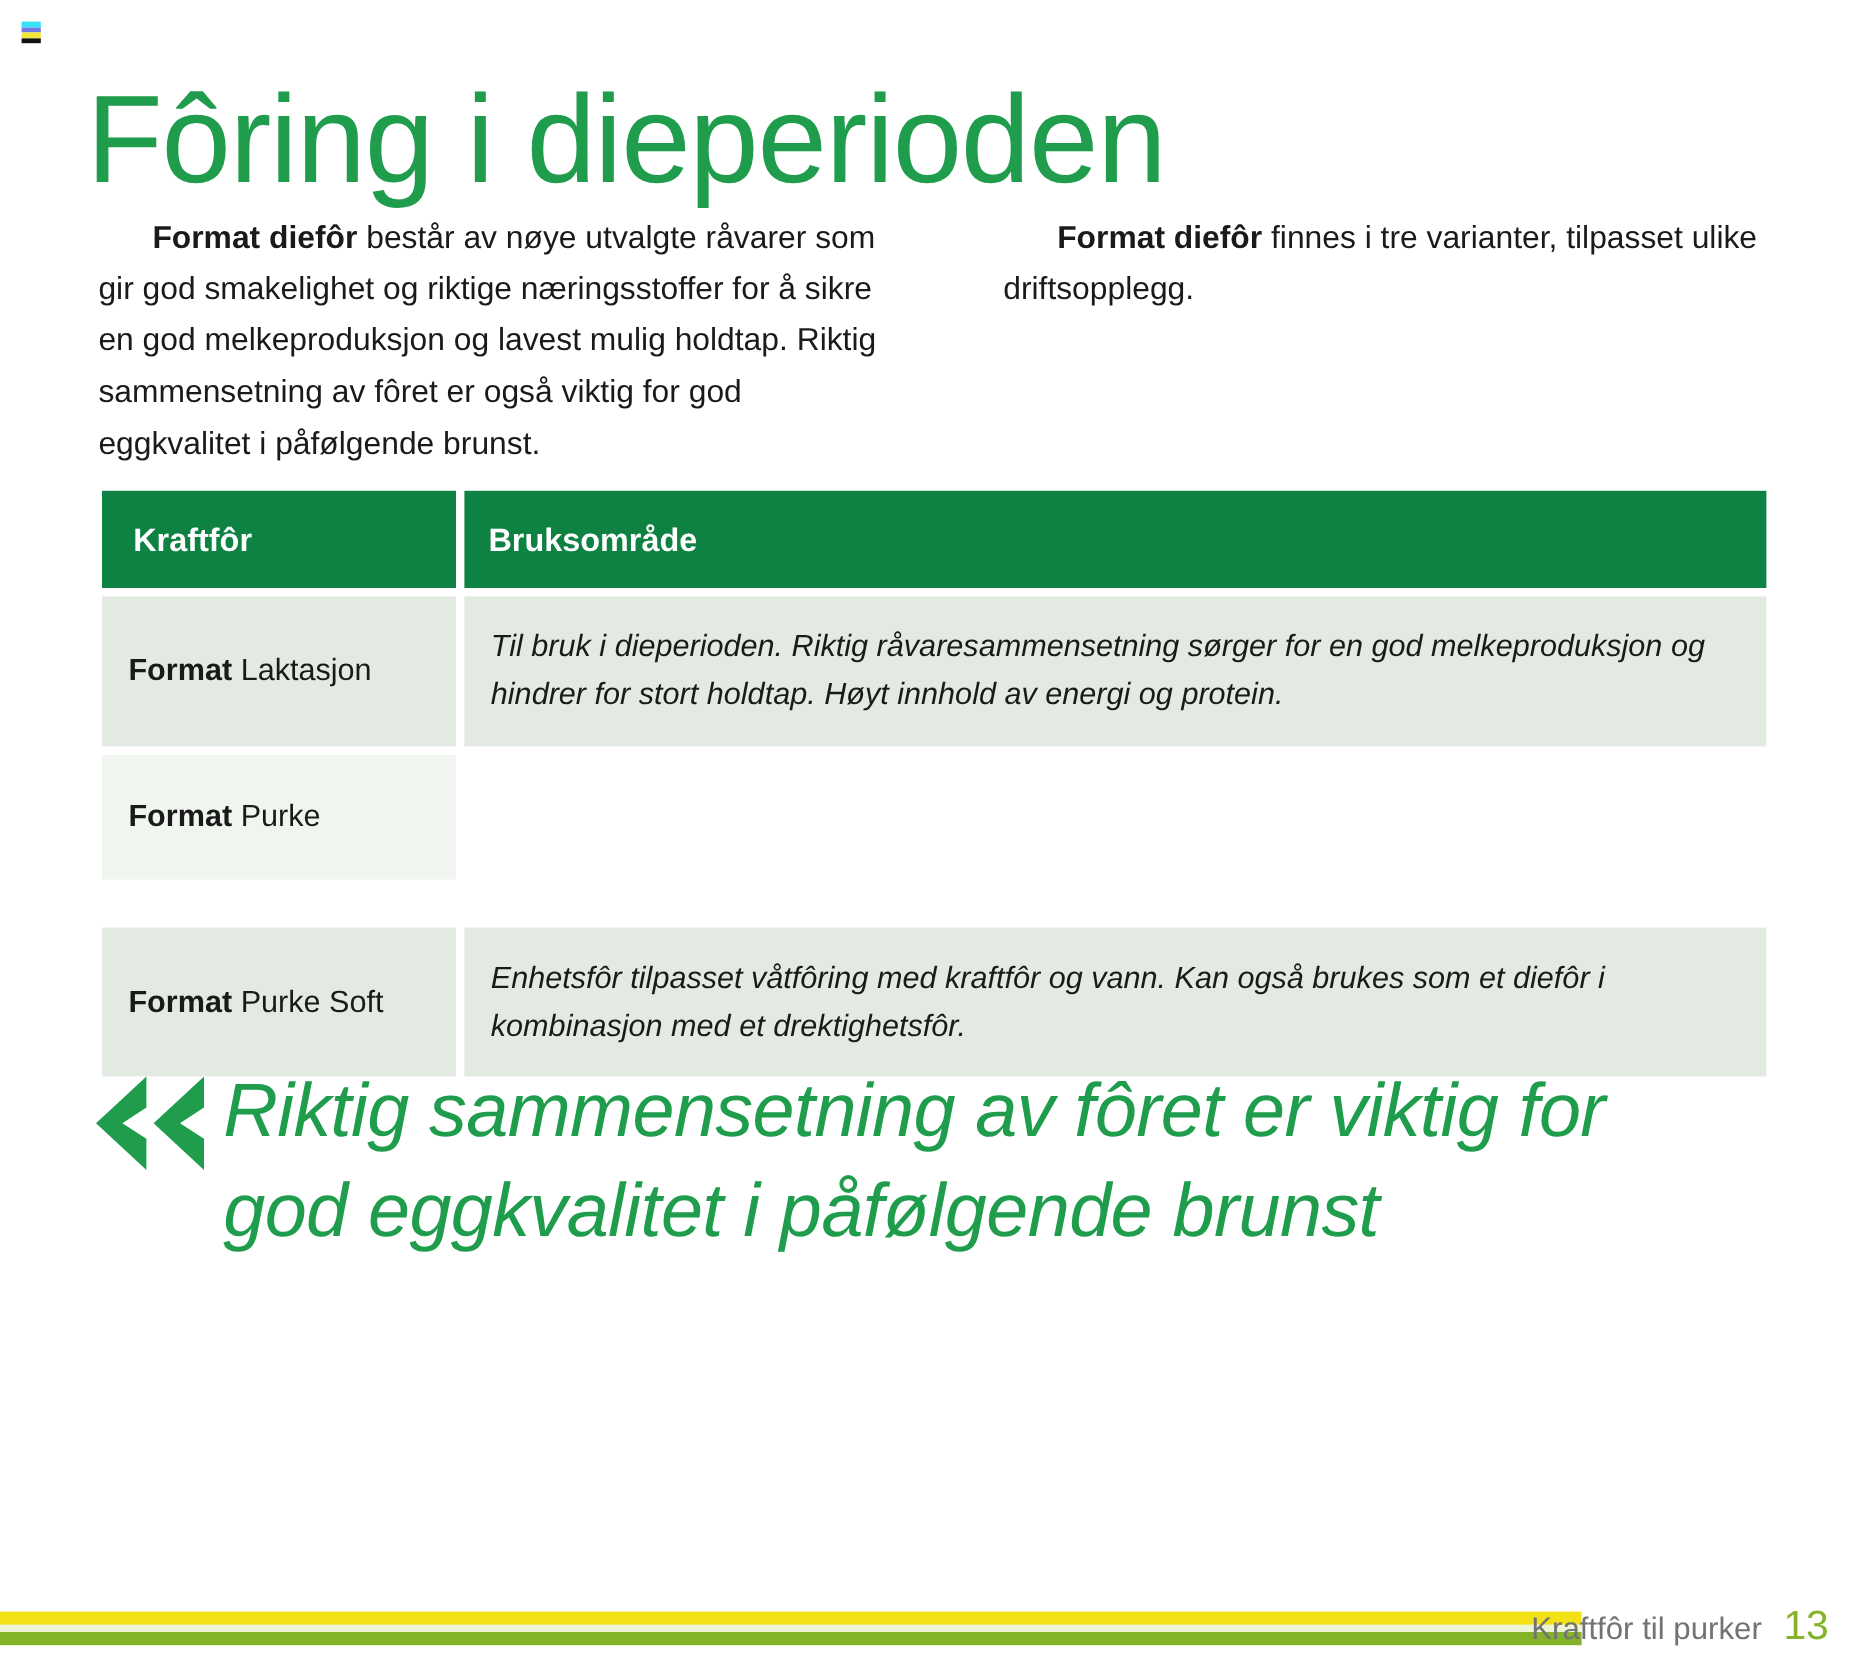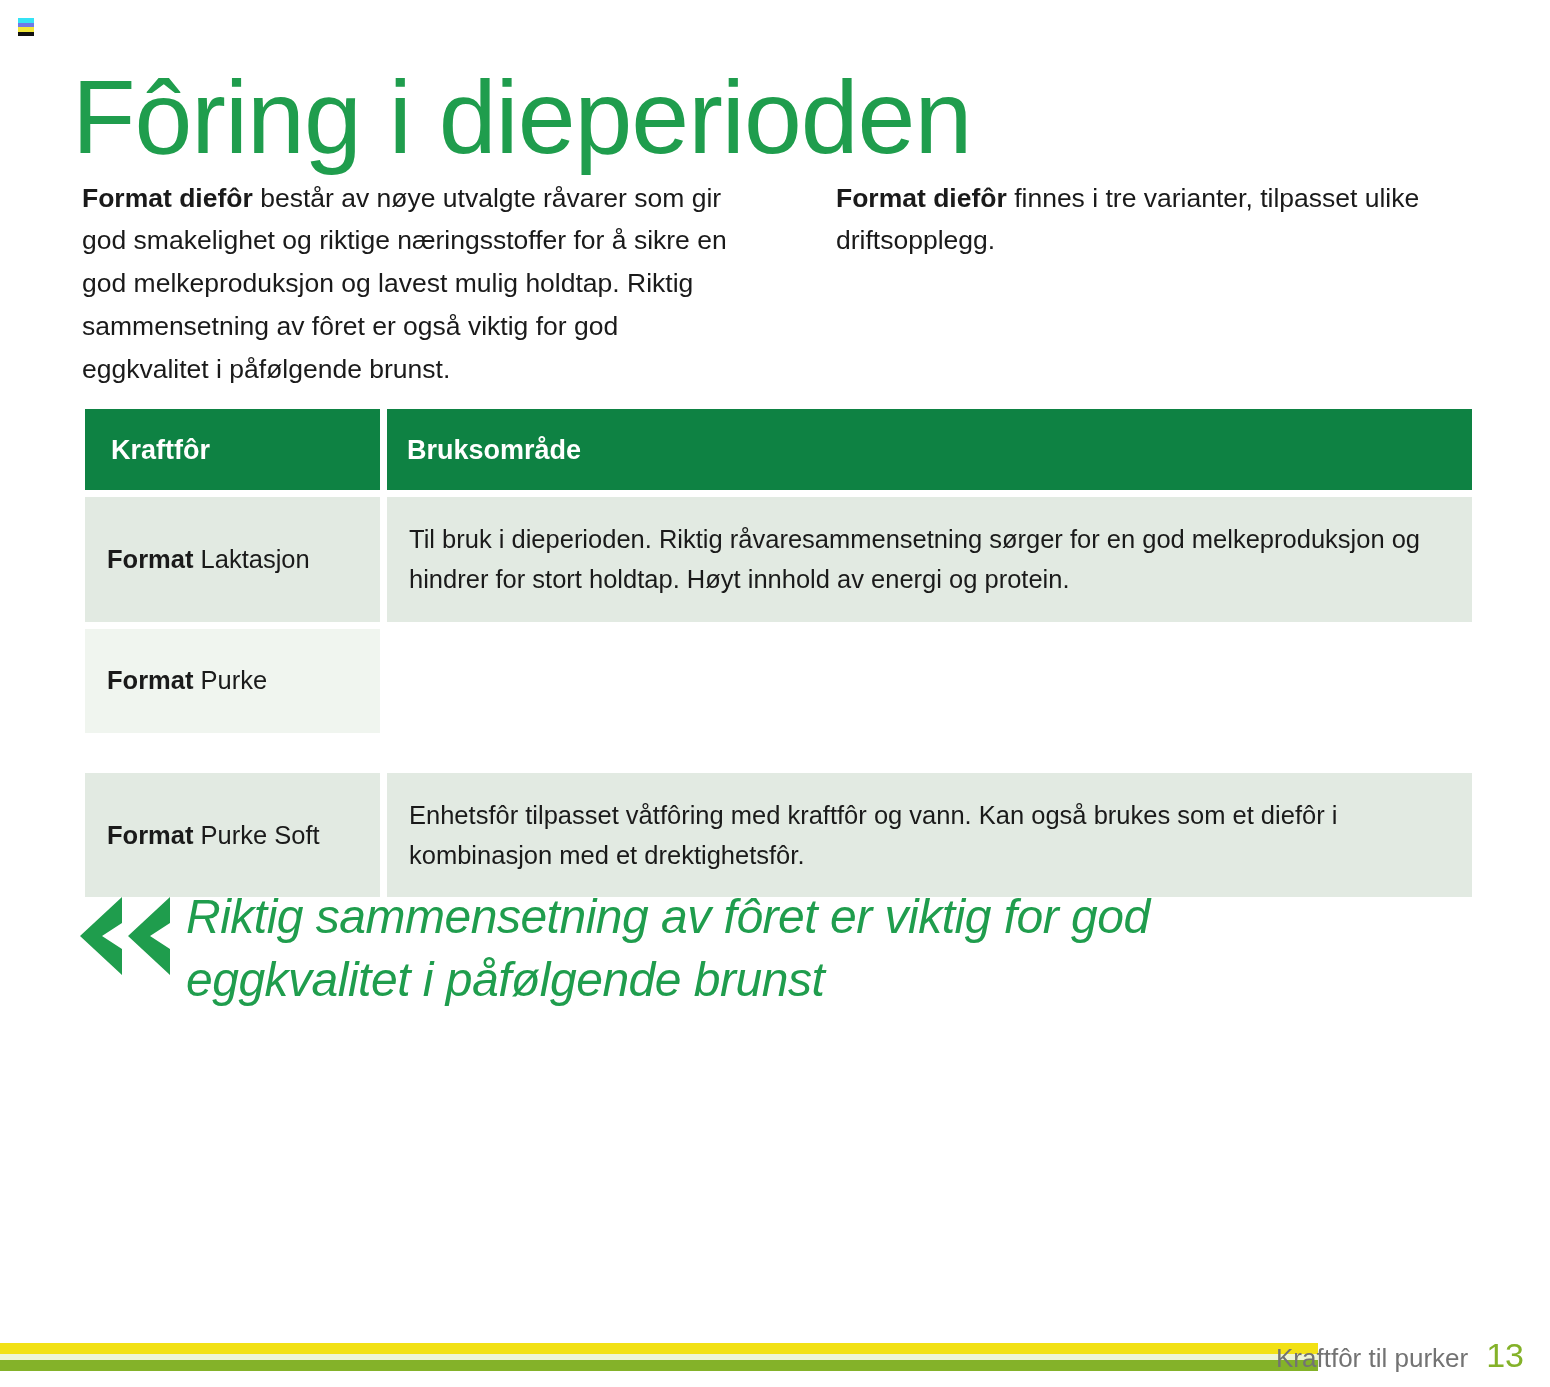--- a/index.html
+++ b/index.html
@@ -56,21 +56,21 @@
     height: 210px;
   }
   .intro-col {
     position: absolute;
     font-size: 26.5px;
     line-height: 1.62;
     color: #1a1a1a;
   }
   .intro-col.left  { left: 82px;  width: 665px; }
   .intro-col.right { left: 836px; width: 640px; }
-  .intro-col b { font-weight: 700; }
+  .intro-col b { font-weight: 700; margin-left: 45px; }
 
   
   .feed-table {
     position: absolute;
     left: 85px;
     top: 409px;
     width: 1387px;
   }
   .tbl-row {
     display: flex;
@@ -106,20 +106,21 @@
   }
   .tbl-body .cell-name {
     display: flex;
     align-items: center;
     padding: 10px 20px 10px 22px;
   }
   .tbl-body .cell-desc {
     display: flex;
     align-items: center;
     padding: 22px 18px 22px 22px;
+    font-style: italic;
   }
   .tbl-body .cell-name b { font-weight: 700; }
 
   .shade-a .cell-name, .shade-a .cell-desc { background: #e2eae2; }
   .shade-b .cell-name, .shade-b .cell-desc { background: #f0f5ef; }
 
   .row-r1 .cell-name, .row-r1 .cell-desc { min-height: 104px; }
   .row-r2 .cell-name, .row-r2 .cell-desc { min-height: 104px; }
   .row-r3 .cell-name, .row-r3 .cell-desc { min-height: 104px; }
 
@@ -130,21 +131,21 @@
     top: 885px;
     width: 1300px;
   }
   .quote-icon {
     float: left;
     margin: 12px 12px 0 0;
     width: 96px;
     height: 78px;
   }
   .quote-text {
-    font-size: 48px;
+    font-size: 63px;
     line-height: 1.32;
     font-style: italic;
     font-weight: 400;
     color: #1f9d4d;
     letter-spacing: -0.5px;
   }
 
   
   .footer { position: absolute; left: 0; bottom: 0; width: 1550px; height: 60px; }
   .footer-bars {

